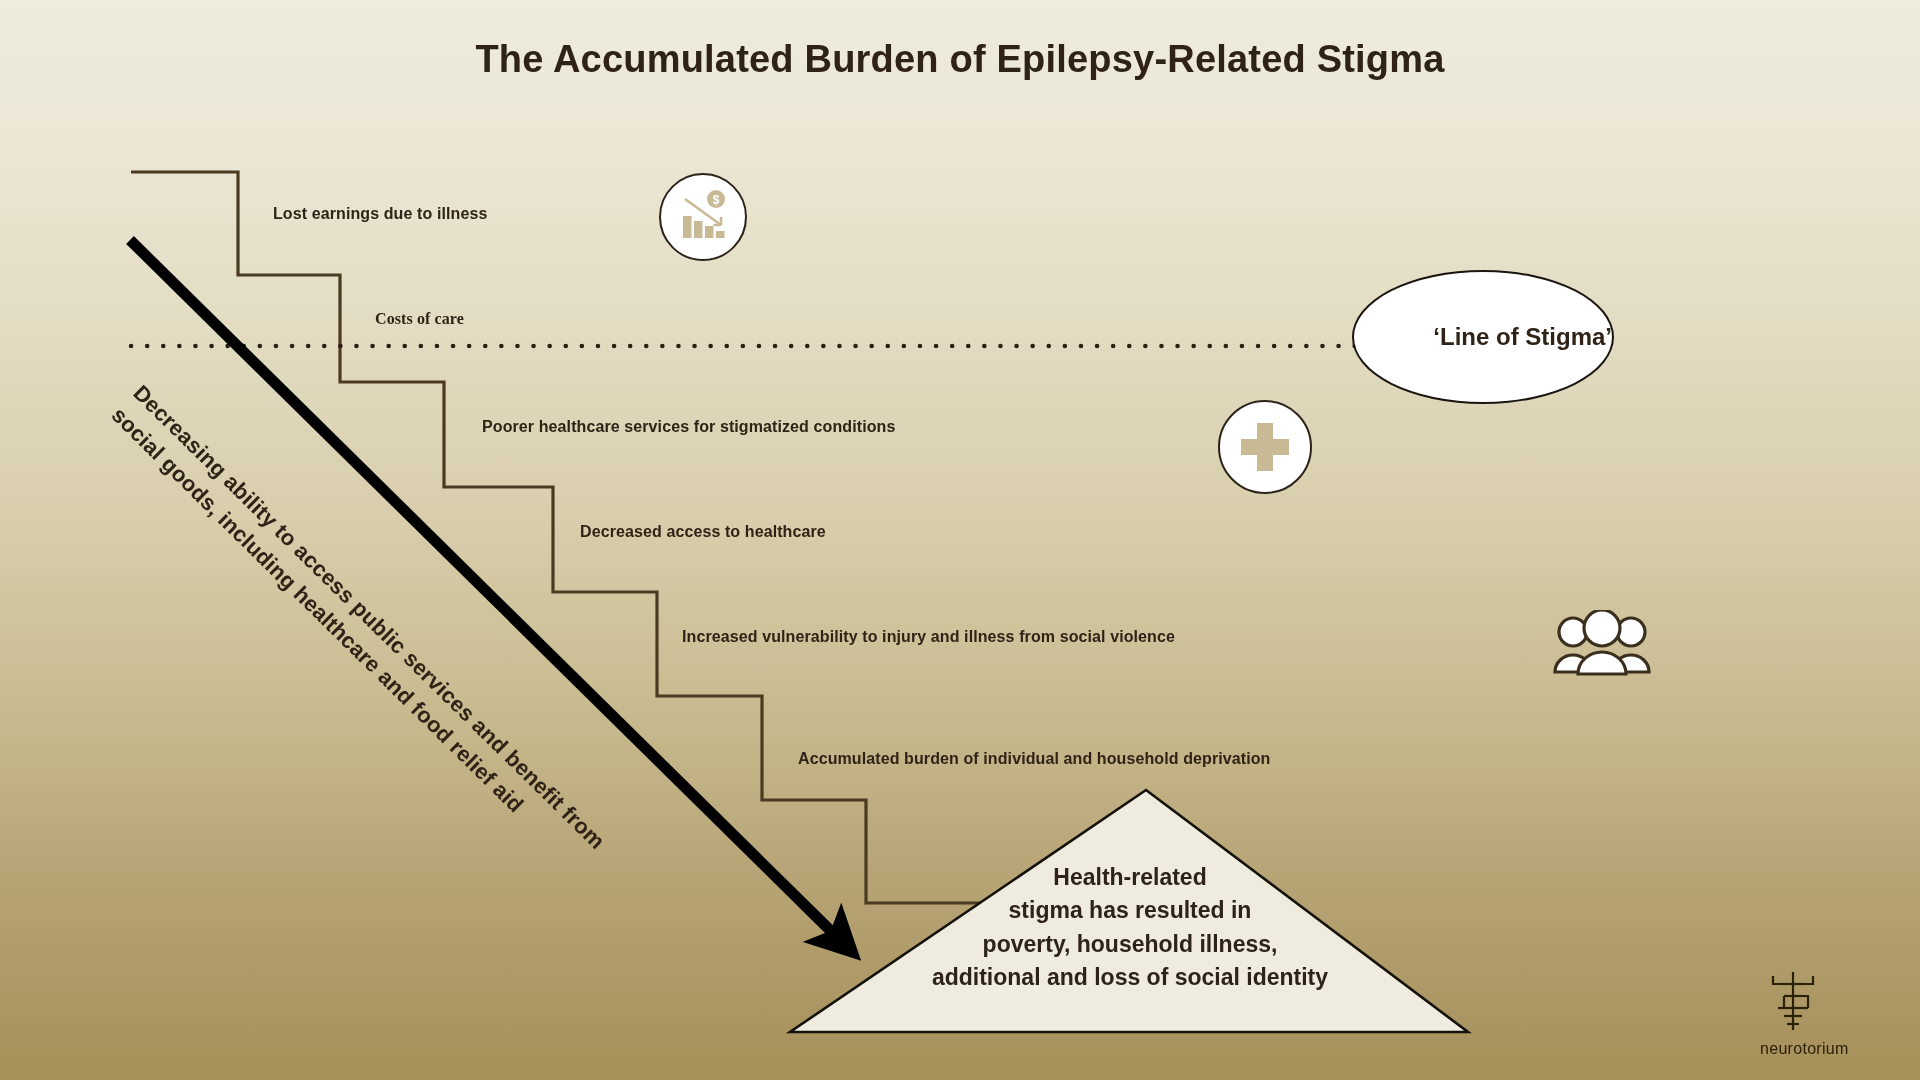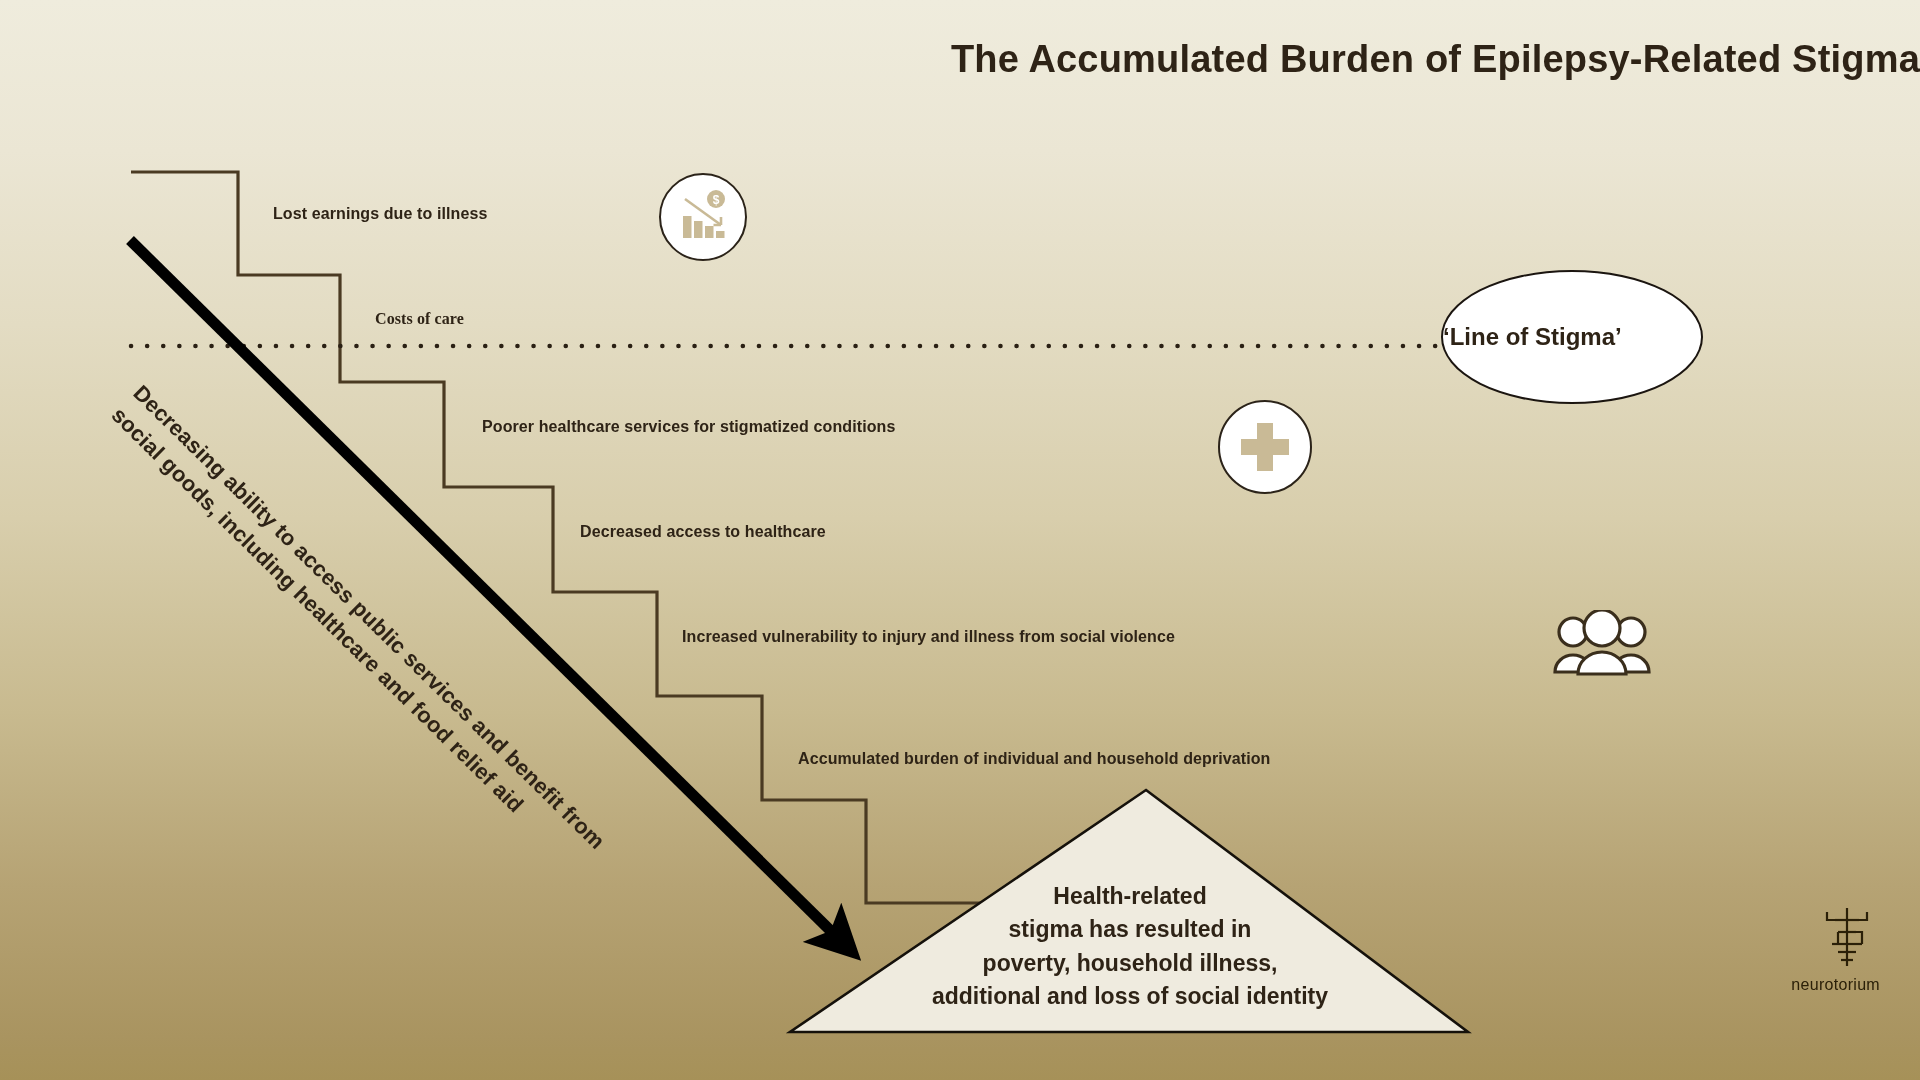--- a/index.html
+++ b/index.html
@@ -23,21 +23,21 @@
                 #a99460 96%,
                 #a69158 100%);
   }
 
   
   #title {
     position: absolute;
     left: 0;
     top: 38px;
     width: 1920px;
-    text-align: right;
+    text-align: center;
     font-size: 38px;
     font-weight: bold;
     color: #2e2316;
     letter-spacing: 0.2px;
   }
 
   
   svg.layer {
     position: absolute;
     left: 0;
@@ -68,30 +68,30 @@
     font-size: 22px;
     font-weight: bold;
     color: #2e2316;
     line-height: 1.42;
     letter-spacing: 0.2px;
   }
 
   
   #stigma-bubble {
     position: absolute;
-    left: 1441px;
+    left: 1352px;
     top: 270px;
     width: 258px;
     height: 130px;
     border: 2.5px solid #1b1510;
     border-radius: 50%;
     background: #ffffff;
     display: flex;
     align-items: center;
-    justify-content: flex-start;
+    justify-content: flex-end;
   }
   #stigma-bubble span {
     font-size: 24px;
     font-weight: bold;
     color: #2e2316;
   }
 
   
   .icon-circle {
     position: absolute;
@@ -103,36 +103,36 @@
     justify-content: center;
   }
   #icon-earnings { left: 659px; top: 173px; width: 84px; height: 84px; }
   #icon-health   { left: 1218px; top: 400px; width: 90px; height: 90px; }
   #icon-people   { position: absolute; left: 1552px; top: 610px; width: 100px; height: 68px; }
 
   
   #triangle-text {
     position: absolute;
     left: 860px;
-    top: 880px;
+    top: 861px;
     width: 540px;
     text-align: center;
     font-size: 23px;
     font-weight: bold;
     color: #2e2316;
     line-height: 1.45;
   }
 
   
   #brand {
     position: absolute;
     left: 1760px;
-    top: 904px;
+    top: 968px;
     width: 120px;
-    text-align: right;
+    text-align: left;
   }
   #brand-name {
     font-size: 16px;
     color: #2b2008;
     letter-spacing: 0.3px;
     margin-top: 2px;
   }
 </style>
 </head>
 <body>

